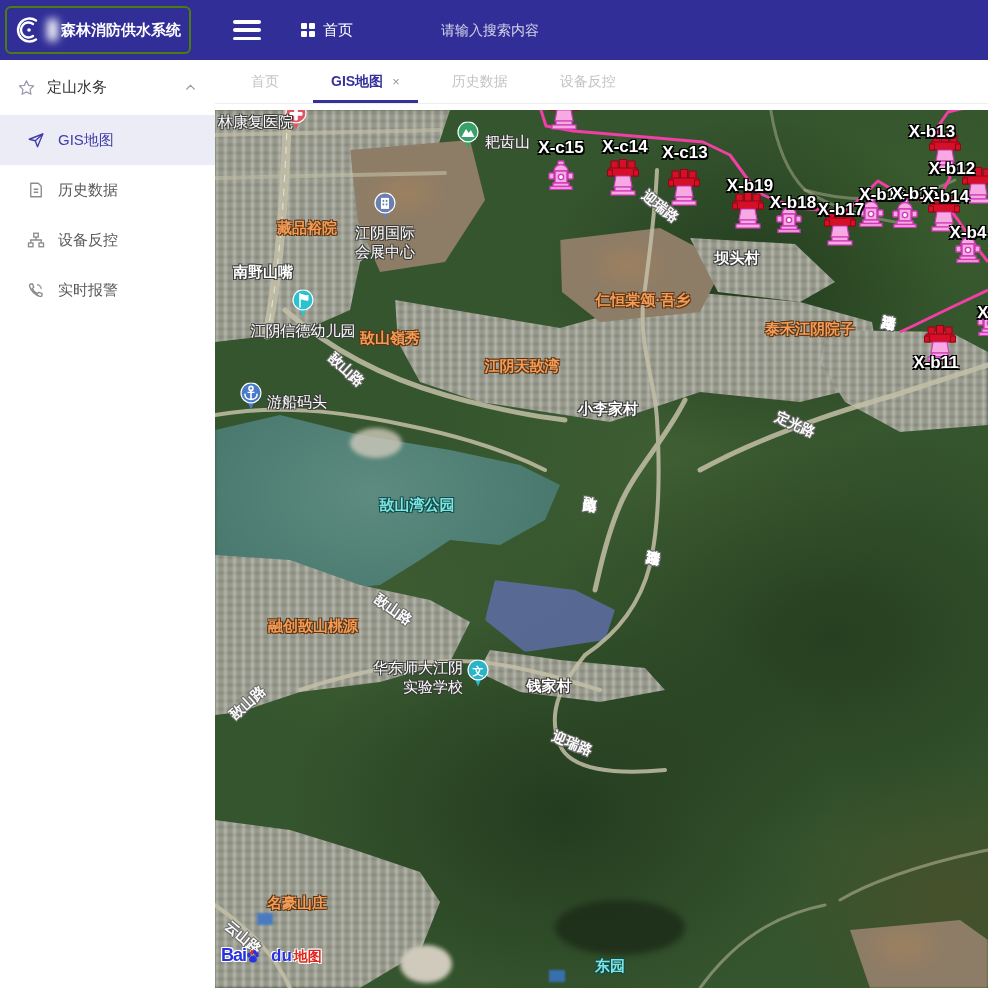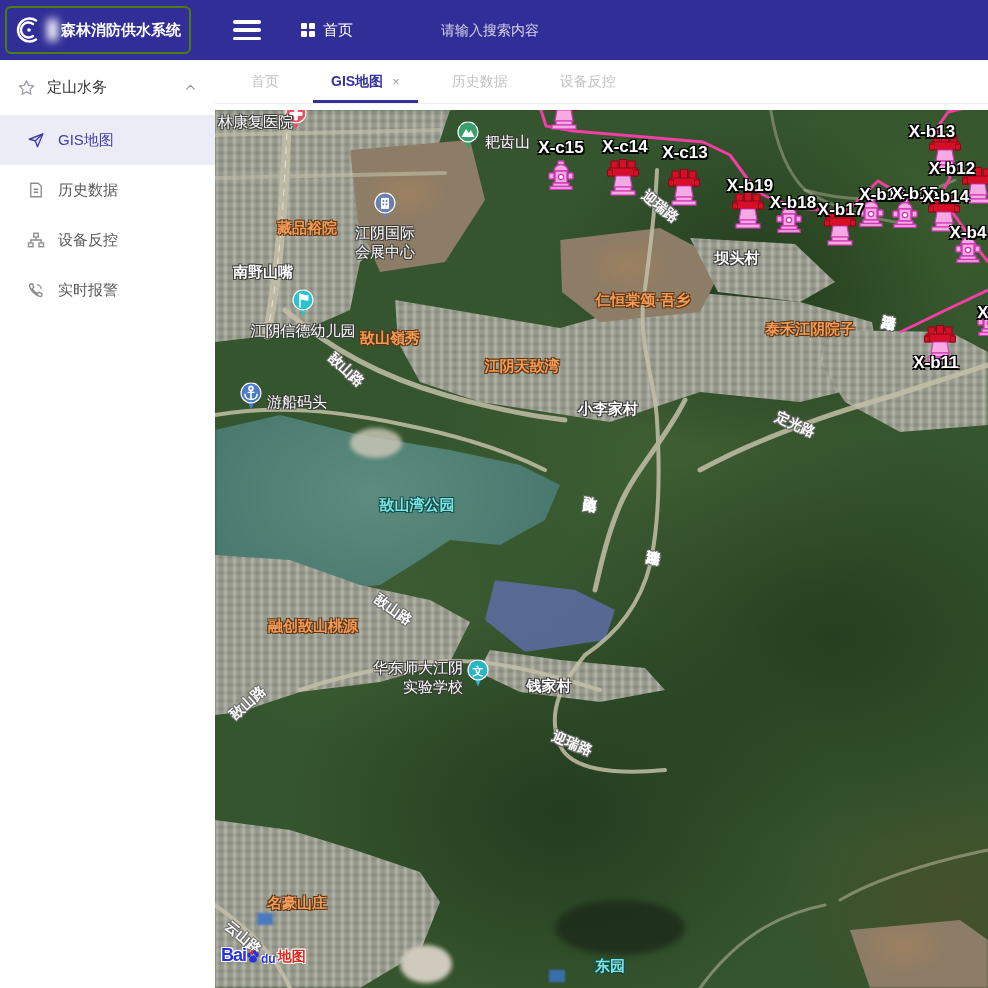--- a/index.html
+++ b/index.html
@@ -76,21 +76,21 @@
     text-shadow:-1.5px -1.5px 0 #000,1.5px -1.5px 0 #000,-1.5px 1.5px 0 #000,1.5px 1.5px 0 #000; }
   .poi { position:absolute; transform:translate(-50%,-55%); z-index:8; }
   .poi-label { position:absolute; z-index:8; font-size:15px; font-weight:normal; color:#fff; line-height:19px; white-space:nowrap;
     text-shadow:-1px -1px 0 #3a3a3a,1px -1px 0 #3a3a3a,-1px 1px 0 #3a3a3a,1px 1px 0 #3a3a3a; }
   .poi-label.center { transform:translate(-50%,-50%); text-align:center; }
   .poi-label.right { transform:translate(-100%,-50%); text-align:right; }
   .poi-label.left { transform:translate(0,-50%); }
 
   .baidu { position:absolute; left:6px; bottom:22px; z-index:12; display:flex; align-items:flex-end; font-weight:bold; }
   .baidu .bai { color:#2932e1; font-size:18px; letter-spacing:-1px; text-shadow:1px 1px 0 #fff,-1px -1px 0 #fff,1px -1px 0 #fff,-1px 1px 0 #fff; }
-  .baidu .du { color:#2932e1; font-size:12px; margin-left:1px; text-shadow:1px 1px 0 #fff,-1px -1px 0 #fff; }
+  .baidu .du { color:#2932e1; font-size:17px; margin-left:11px; text-shadow:1px 1px 0 #fff,-1px -1px 0 #fff; }
   .baidu .ditu { color:#e1251b; font-size:14px; margin-left:2px; text-shadow:1px 1px 0 #fff,-1px -1px 0 #fff,1px -1px 0 #fff,-1px 1px 0 #fff; }
 </style>
 </head>
 <body>
 
 <div class="header">
   <div class="logo-box">
     <svg class="logo-icon" viewBox="0 0 30 30" fill="none" stroke="#fff" stroke-width="2.4" stroke-linecap="round">
       <circle cx="14" cy="15" r="1.8" fill="#fff" stroke="none"></circle>
       <path d="M18 9 A7.5 7.5 0 1 0 18 21"></path>

